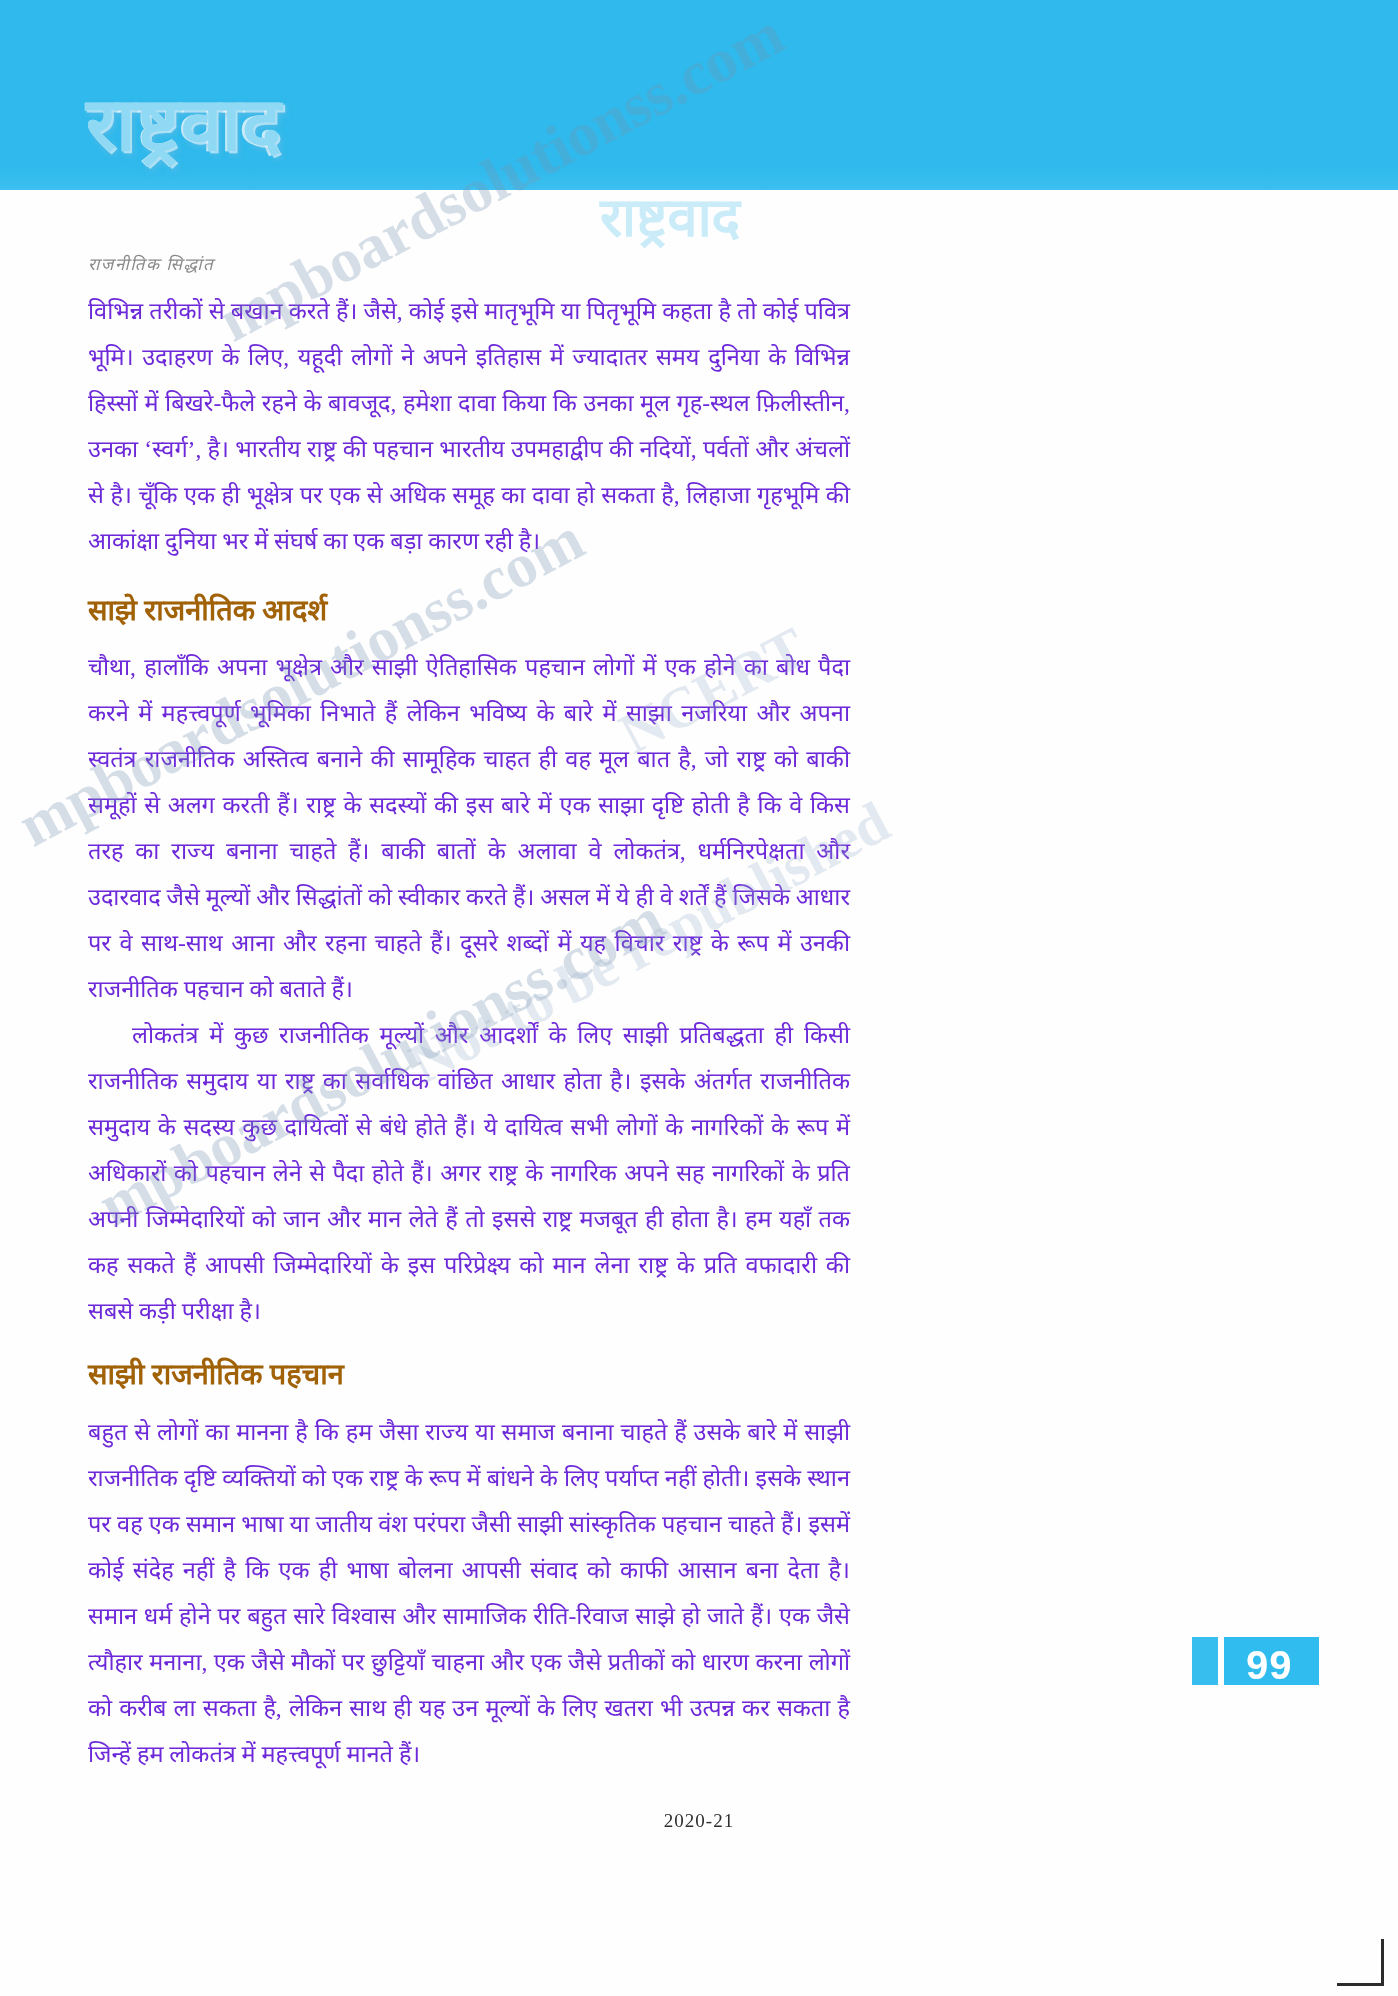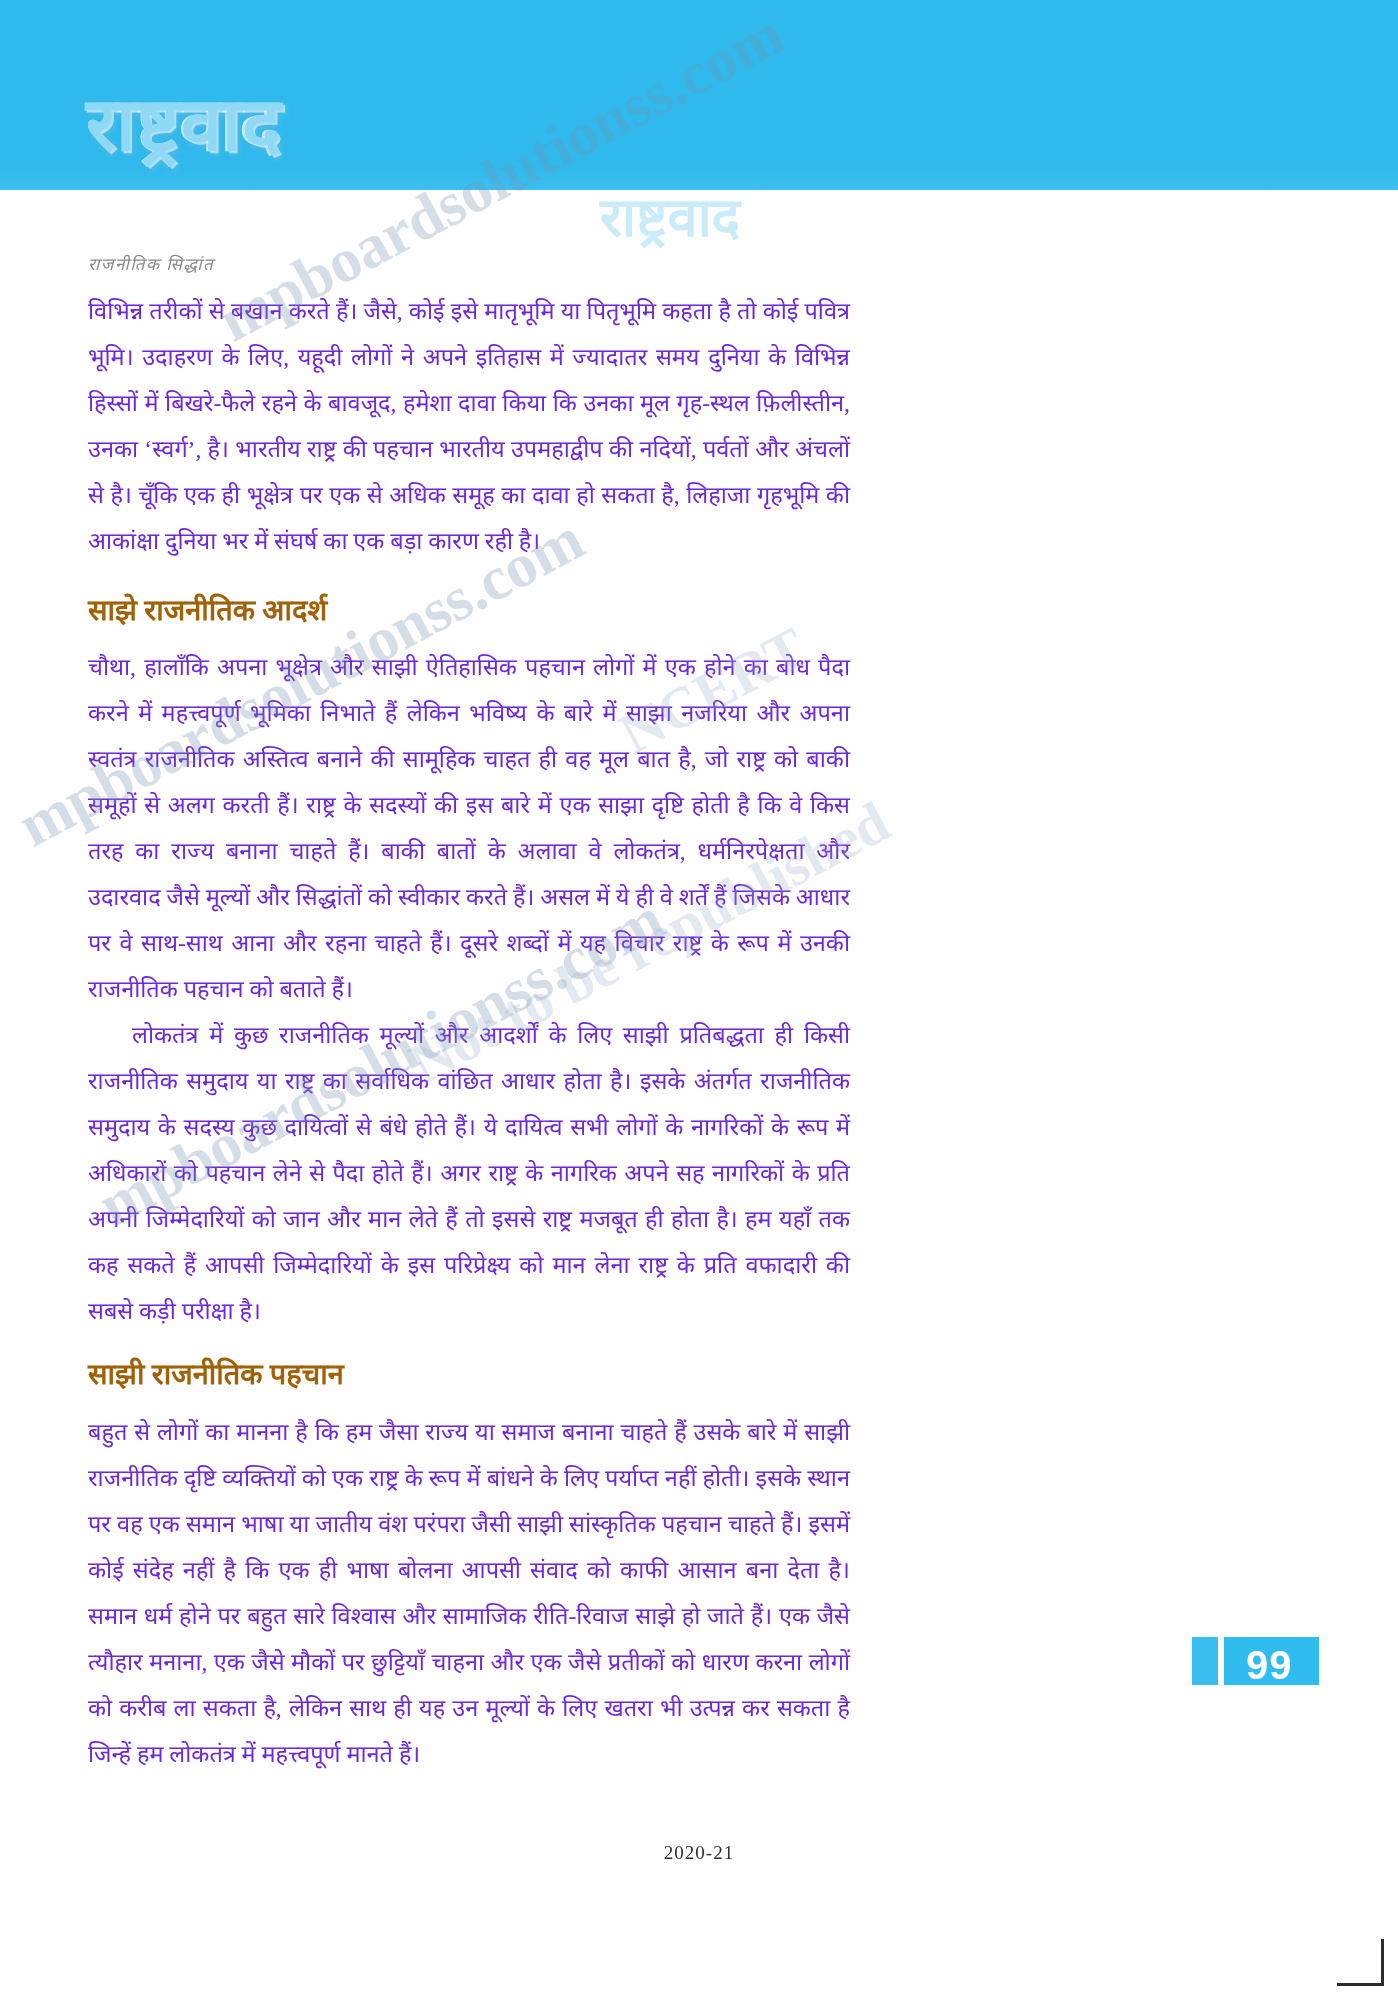--- a/index.html
+++ b/index.html
@@ -162,21 +162,20 @@
     position: absolute;
     top: 1810px;
     left: 0;
     width: 1398px;
     text-align: center;
     font-size: 19px;
     color: #2f2f2f;
     letter-spacing: 1px;
     font-family: "Liberation Serif", "DejaVu Serif", serif;
     z-index: 6;
-    margin-top: 32px;
   }
 
   
   .wm {
     position: absolute;
     pointer-events: none;
     white-space: nowrap;
     font-weight: 700;
     z-index: 7;
     font-family: "Liberation Serif", "DejaVu Serif", serif;

